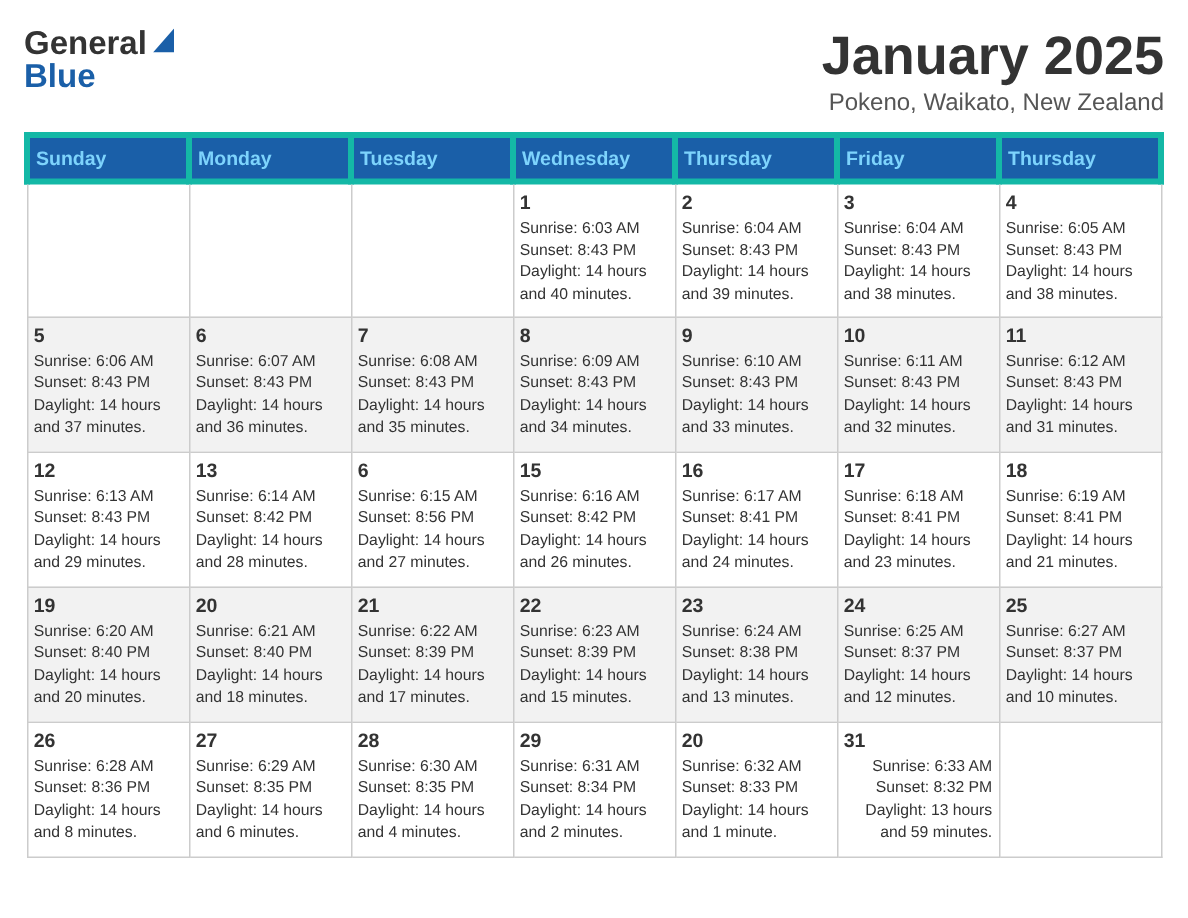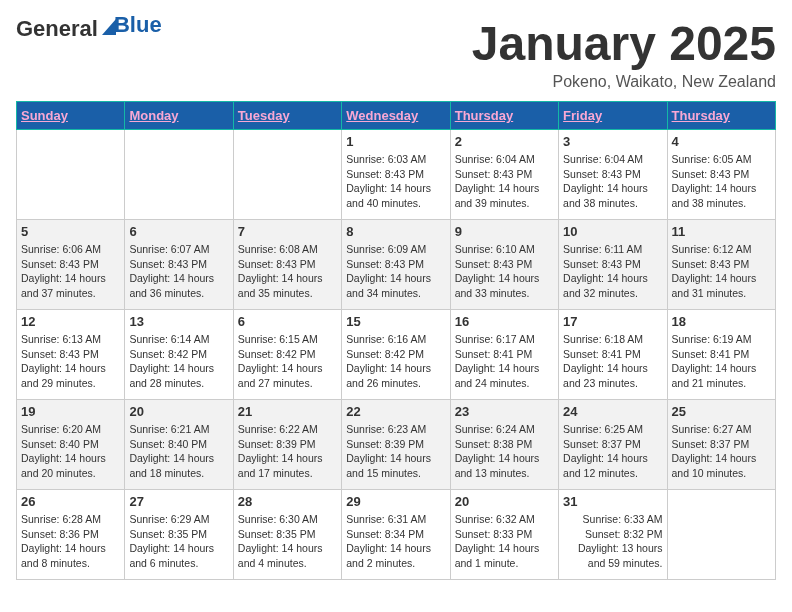--- a/index.html
+++ b/index.html
@@ -11,52 +11,51 @@
       padding: 16px;
     }
     .header {
       display: flex;
       justify-content: space-between;
       align-items: flex-start;
       margin-bottom: 10px;
     }
     .logo {
       display: flex;
-      flex-direction: row;
+      flex-direction: column;
       align-items: flex-start;
     }
     .logo-line1 { color: #333; }
     .logo-line2 { color: #1a5fa8; }
     .title-area {
       text-align: right;
     }
     .month-title {
-      font-size: 48px;
+      font-size: 36px;
       font-weight: bold;
       color: #333;
     }
     .location-title {
       font-size: 16px;
       color: #555;
       margin-top: 2px;
     }
     .calendar {
       width: 100%;
       border-collapse: collapse;
       font-size: 11px;
     }
     .calendar thead th {
       background-color: #1a5fa8;
-      color: #f9a8d4;
+      color: #7dd3fc;
       padding: 6px 4px;
       text-align: left;
       font-size: 13px;
       font-weight: bold;
-      border: 1px solid #14b8a6;
-      text-decoration: underline;
+      border: 4px solid #14b8a6;
     }
     .calendar tbody td {
       border: 1px solid #ccc;
       vertical-align: top;
       padding: 4px;
       height: 90px;
       width: 108px;
     }
     .day-num {
       font-weight: bold;
@@ -208,21 +207,21 @@
         <td>
           <div class="day-num">13</div>
           <div class="day-info" style="white-space: pre-line;">Sunrise: 6:14 AM
 Sunset: 8:42 PM
 Daylight: 14 hours
 and 28 minutes.</div>
         </td>
         <td>
           <div class="day-num">6</div>
           <div class="day-info" style="white-space: pre-line;">Sunrise: 6:15 AM
-Sunset: 8:42 PM
+Sunset: 8:56 PM
 Daylight: 14 hours
 and 27 minutes.</div>
         </td>
         <td>
           <div class="day-num">15</div>
           <div class="day-info" style="white-space: pre-line;">Sunrise: 6:16 AM
 Sunset: 8:42 PM
 Daylight: 14 hours
 and 26 minutes.</div>
         </td>

